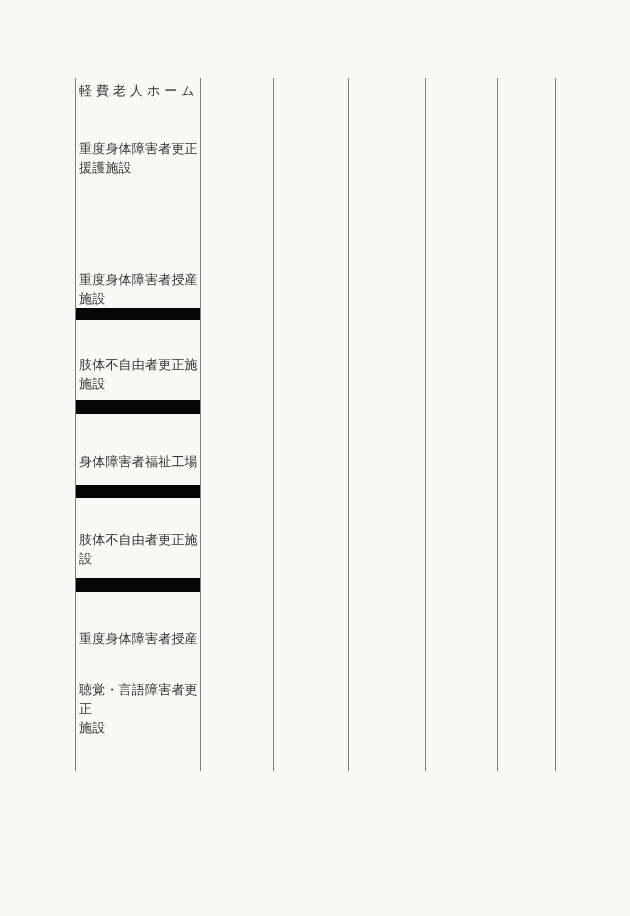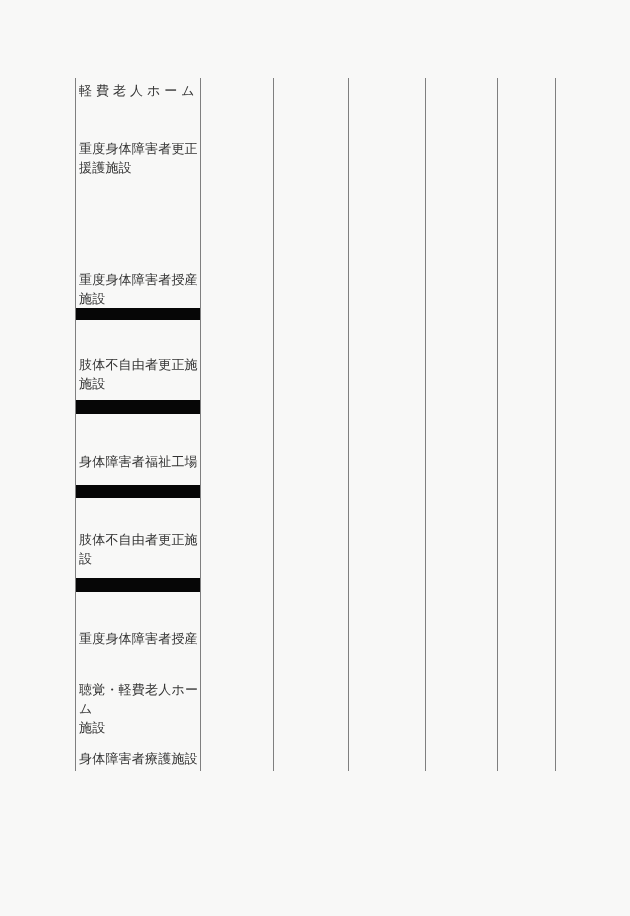--- a/index.html
+++ b/index.html
@@ -79,18 +79,17 @@
 
   <div class="redaction-bar" style="top:485px;height:13px"></div>
 
   <div class="cell-label" style="top:530px">肢体不自由者更正施
 設</div>
 
   <div class="redaction-bar" style="top:578px;height:14px"></div>
 
   <div class="cell-label" style="top:629px">重度身体障害者授産</div>
 
-  <div class="cell-label" style="top:680px">聴覚・軽費老人ホーム
+  <div class="cell-label" style="top:680px">聴覚・言語障害者更正
 施設</div>
 
-  <div class="cell-label" style="top:749px">身体障害者療護施設</div>
 
 </div>
 
 </body></html>

